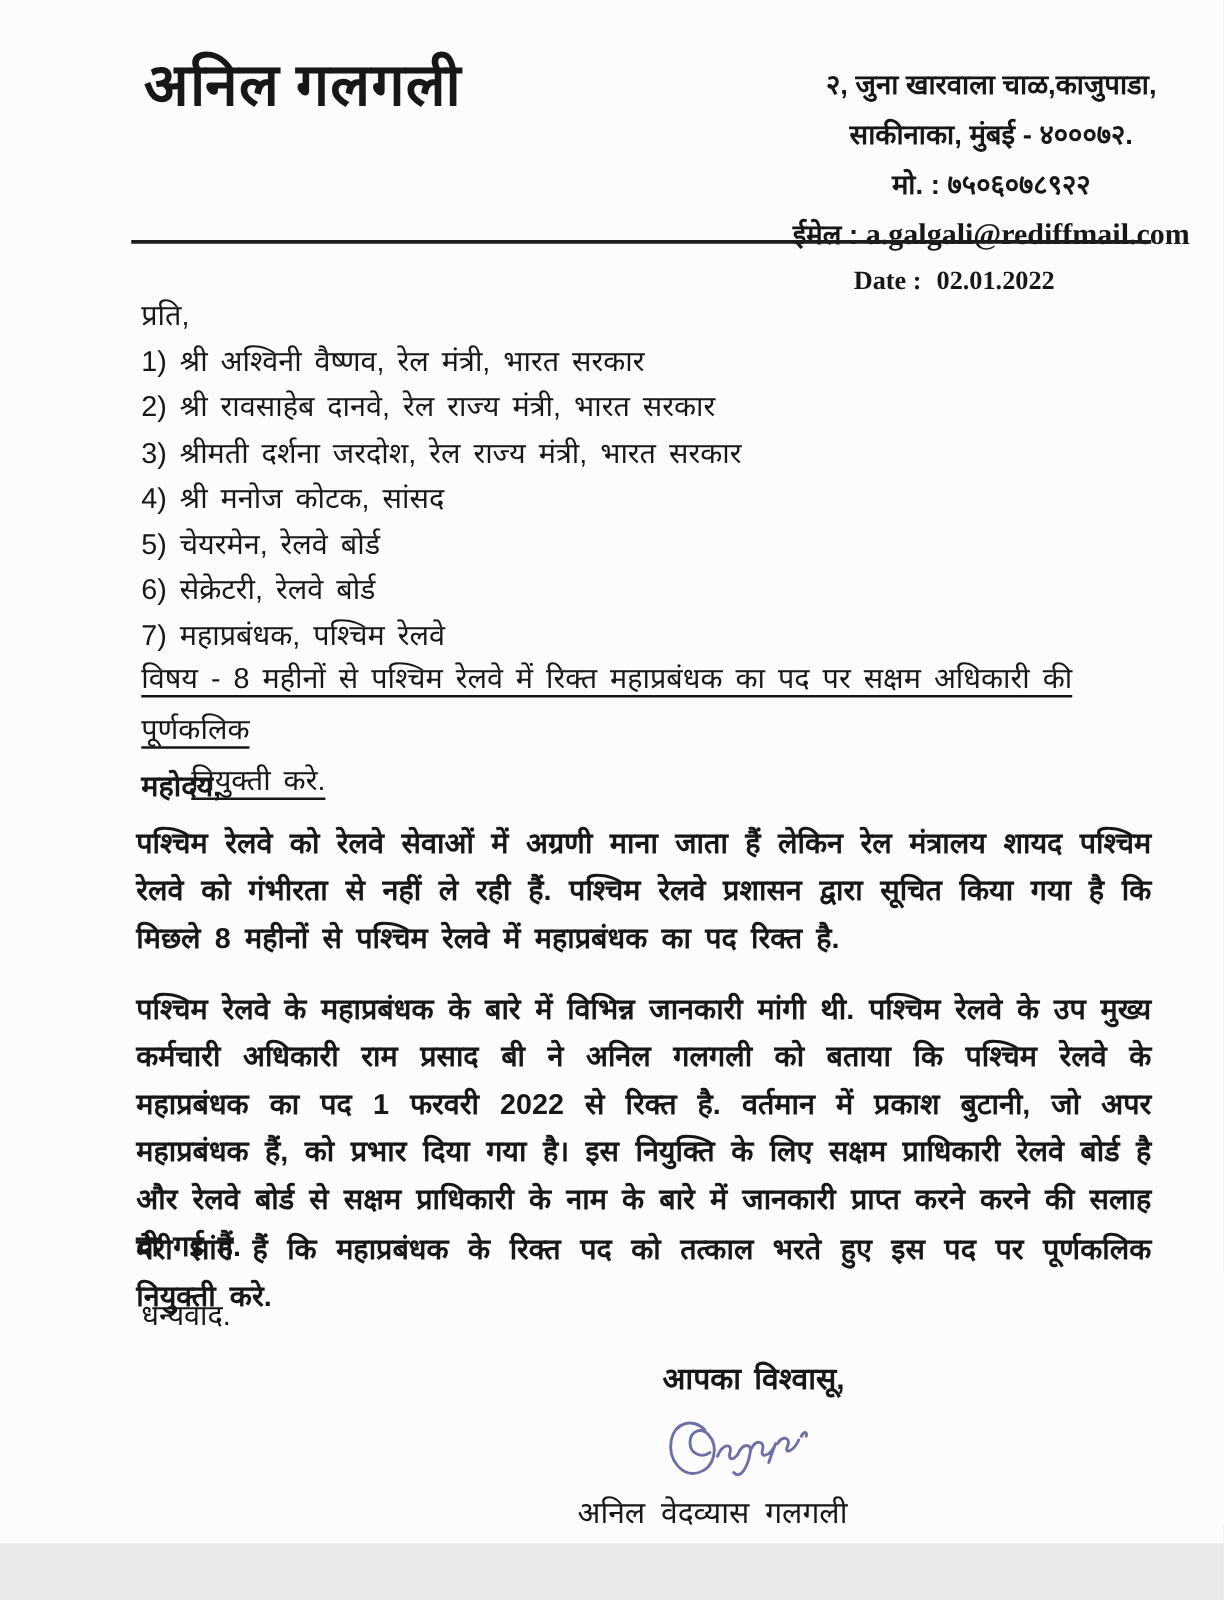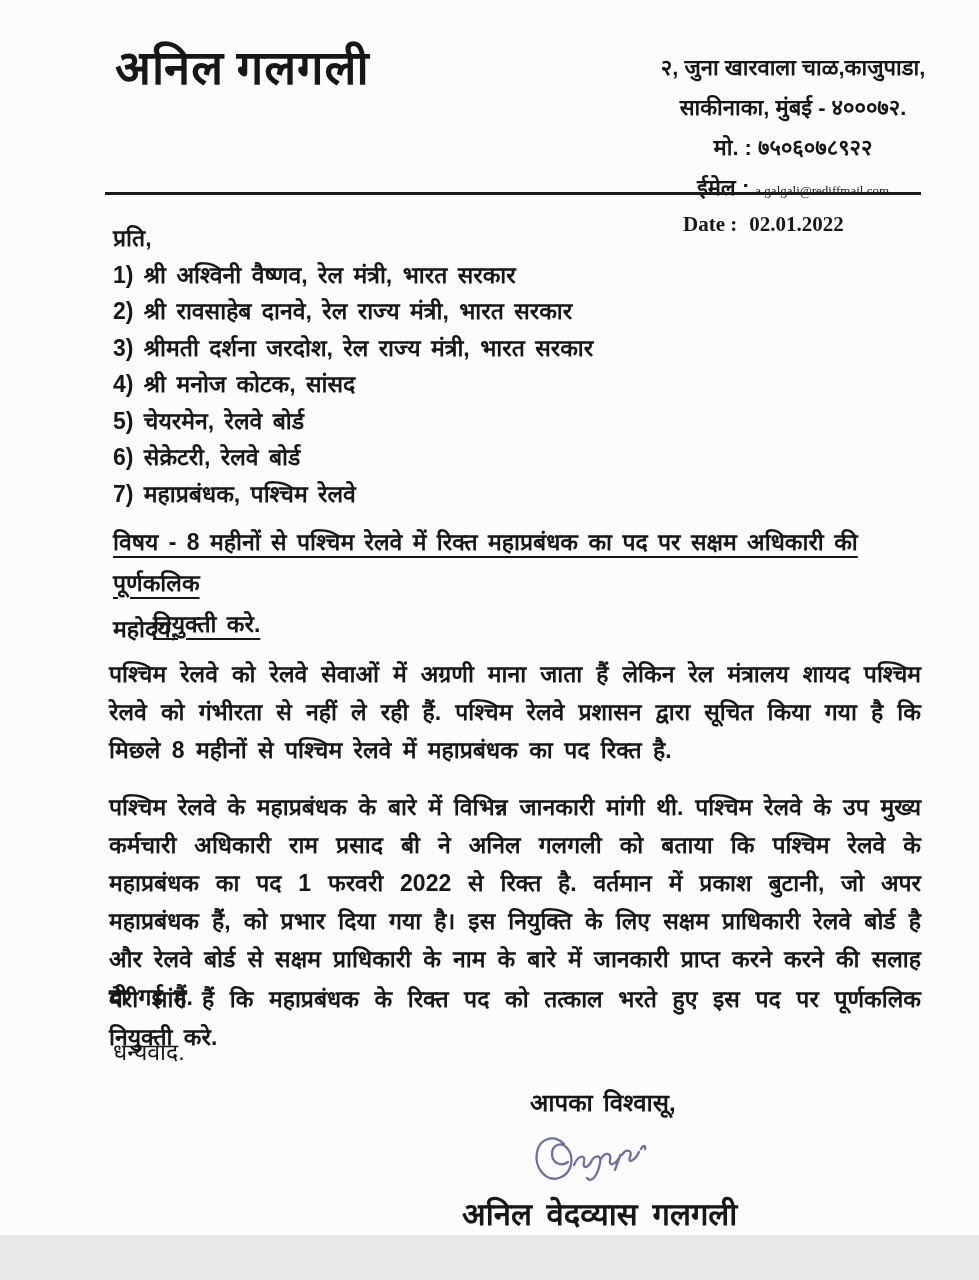--- a/index.html
+++ b/index.html
@@ -26,44 +26,44 @@
     margin:0;
   }
   .lh-addr{
     position:absolute;left:633px;top:48px;width:320px;
     font-size:22px;font-weight:bold;line-height:40px;
     white-space:nowrap;
     text-align:center;
   }
   .lh-addr .latin{
     font-family:"Liberation Serif","DejaVu Serif",serif;
-    font-weight:normal;font-size:13px;
+    font-weight:bold;font-size:24px;
   }
   .rule{
     position:absolute;left:105px;top:192px;width:816px;height:3px;
     background:var(--divider);
   }
   
   .date-line{
     position:absolute;left:683px;top:212px;
     font-family:"Liberation Serif","DejaVu Serif",serif;
     font-size:21px;font-weight:bold;white-space:nowrap;
   }
   .date-line .sep{padding:0 8px 0 4px;}
   
   .recipients{
-    position:absolute;left:113px;top:220px;width:700px;
-    font-size:23px;font-weight:bold;line-height:36.5px;
+    position:absolute;left:113px;top:234px;width:700px;
+    font-size:23px;font-weight:normal;line-height:36.5px;
     white-space:nowrap;
   }
   .recipients .item{word-spacing:4px;}
   
   .subject{
     position:absolute;left:113px;top:522px;width:812px;
-    font-size:23px;font-weight:bold;line-height:41px;
+    font-size:23px;font-weight:normal;line-height:41px;
     word-spacing:4px;
   }
   .subject .u{text-decoration:underline;text-underline-offset:6px;}
   .subject .line2{margin-left:40px;}
   
   .salutation{
     position:absolute;left:113px;top:612px;
     font-size:23px;font-weight:bold;
   }
   .para{
@@ -81,21 +81,21 @@
   
   .valediction{
     position:absolute;left:530px;top:1085px;
     font-size:24px;font-weight:bold;word-spacing:4px;
   }
   .signature{
     position:absolute;left:528px;top:1128px;width:130px;height:70px;
   }
   .signatory{
     position:absolute;left:462px;top:1192px;
-    font-size:31px;font-weight:bold;word-spacing:6px;white-space:nowrap;
+    font-size:24px;font-weight:normal;word-spacing:6px;white-space:nowrap;
   }
 </style>
 </head>
 <body>
 
 <div class="page">
 
   <h1 class="lh-name">अनिल गलगली</h1>
 
   <div class="lh-addr">

